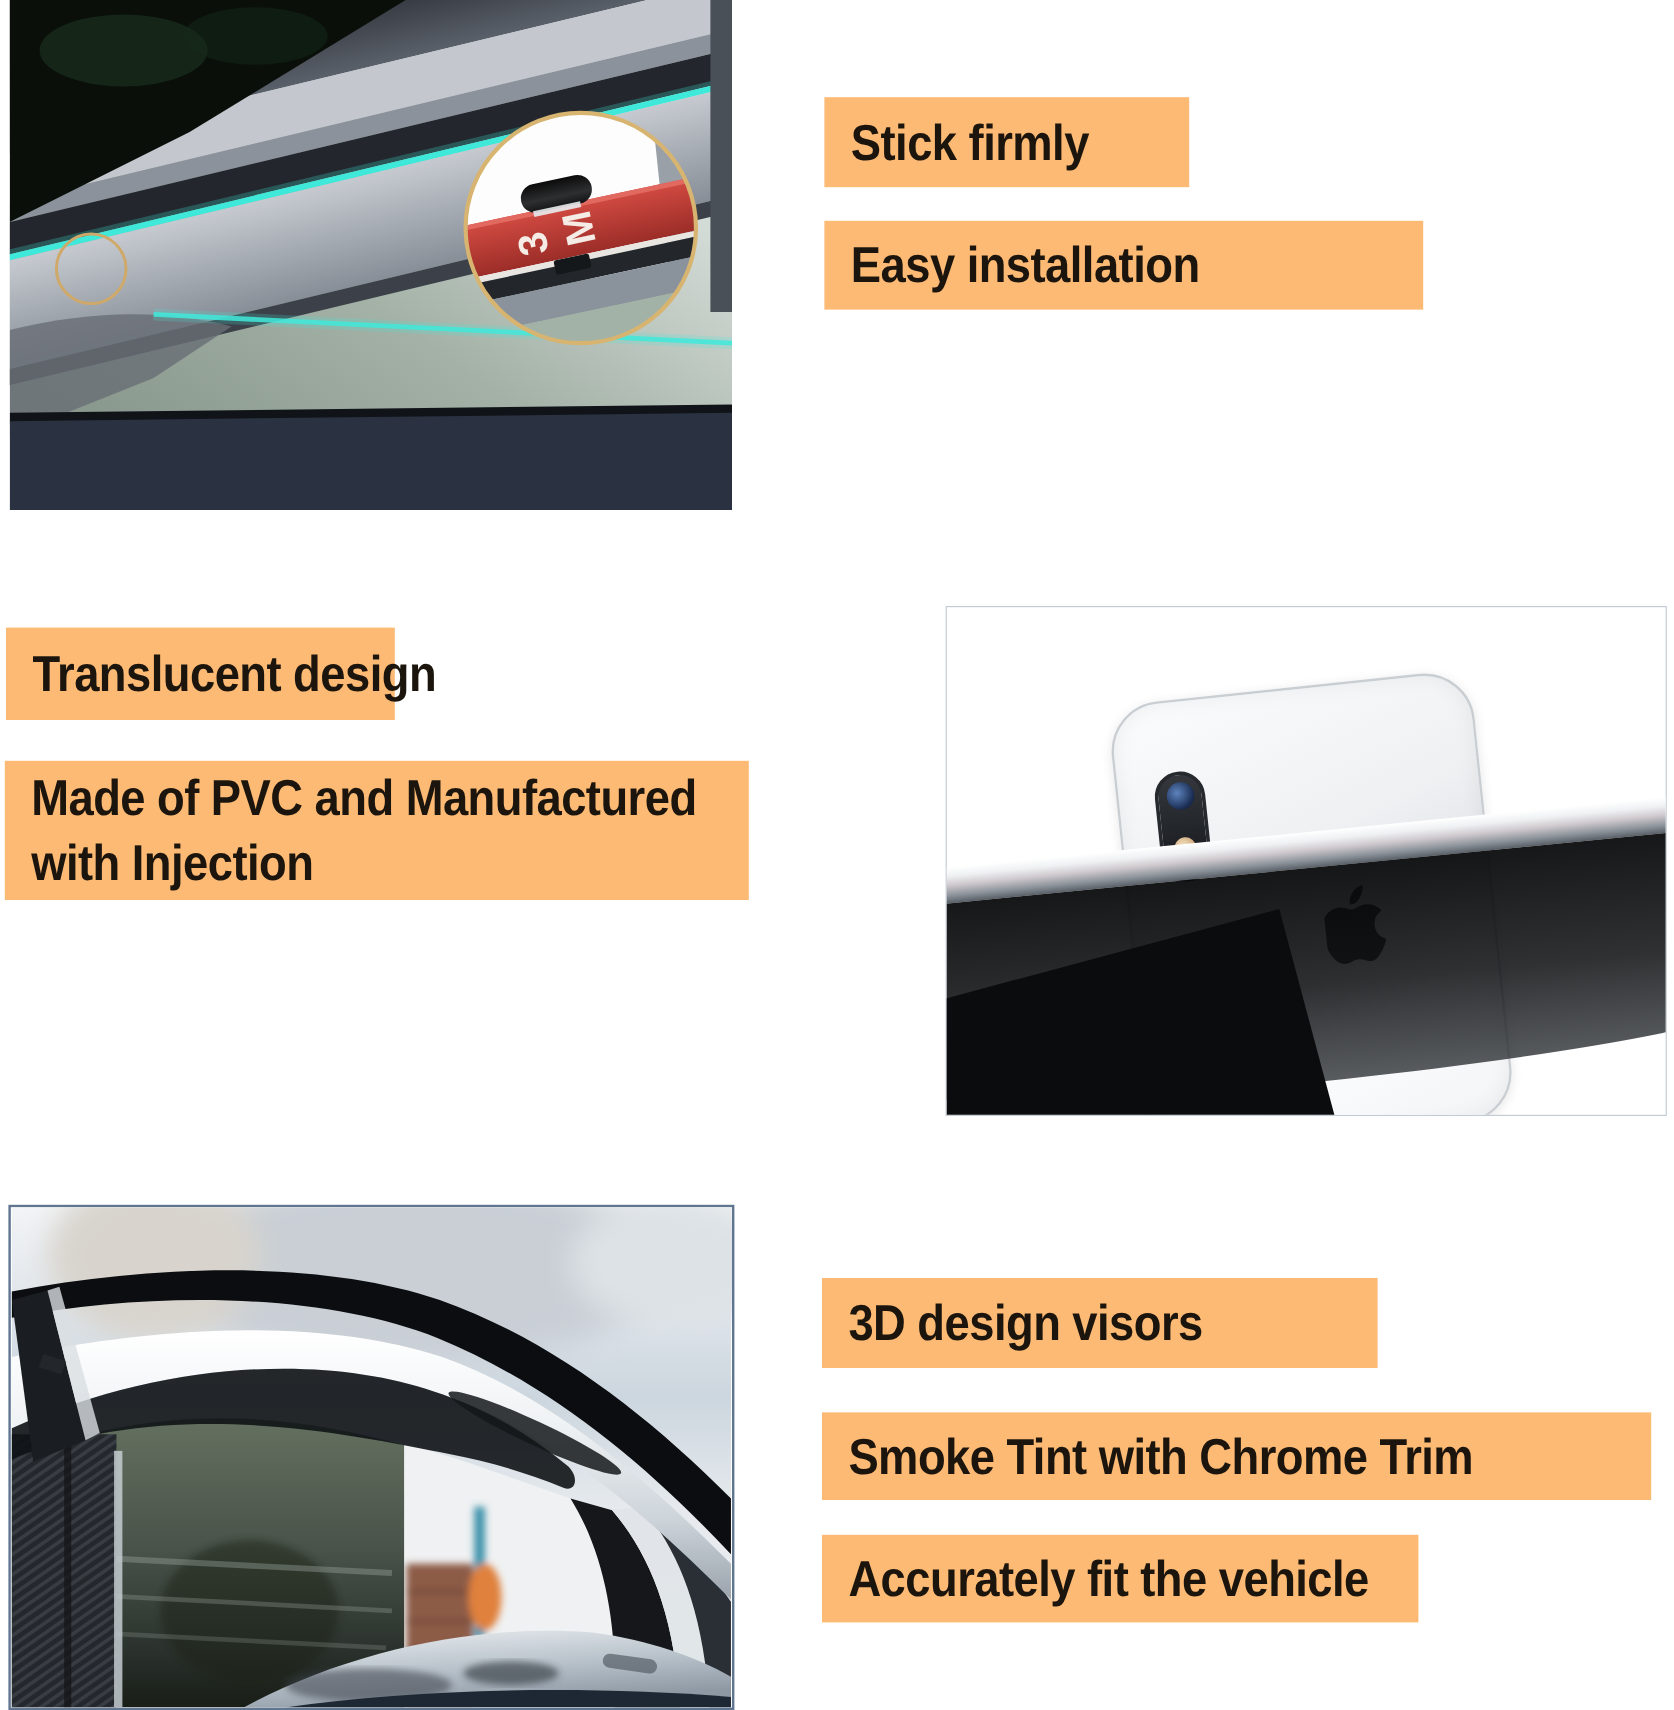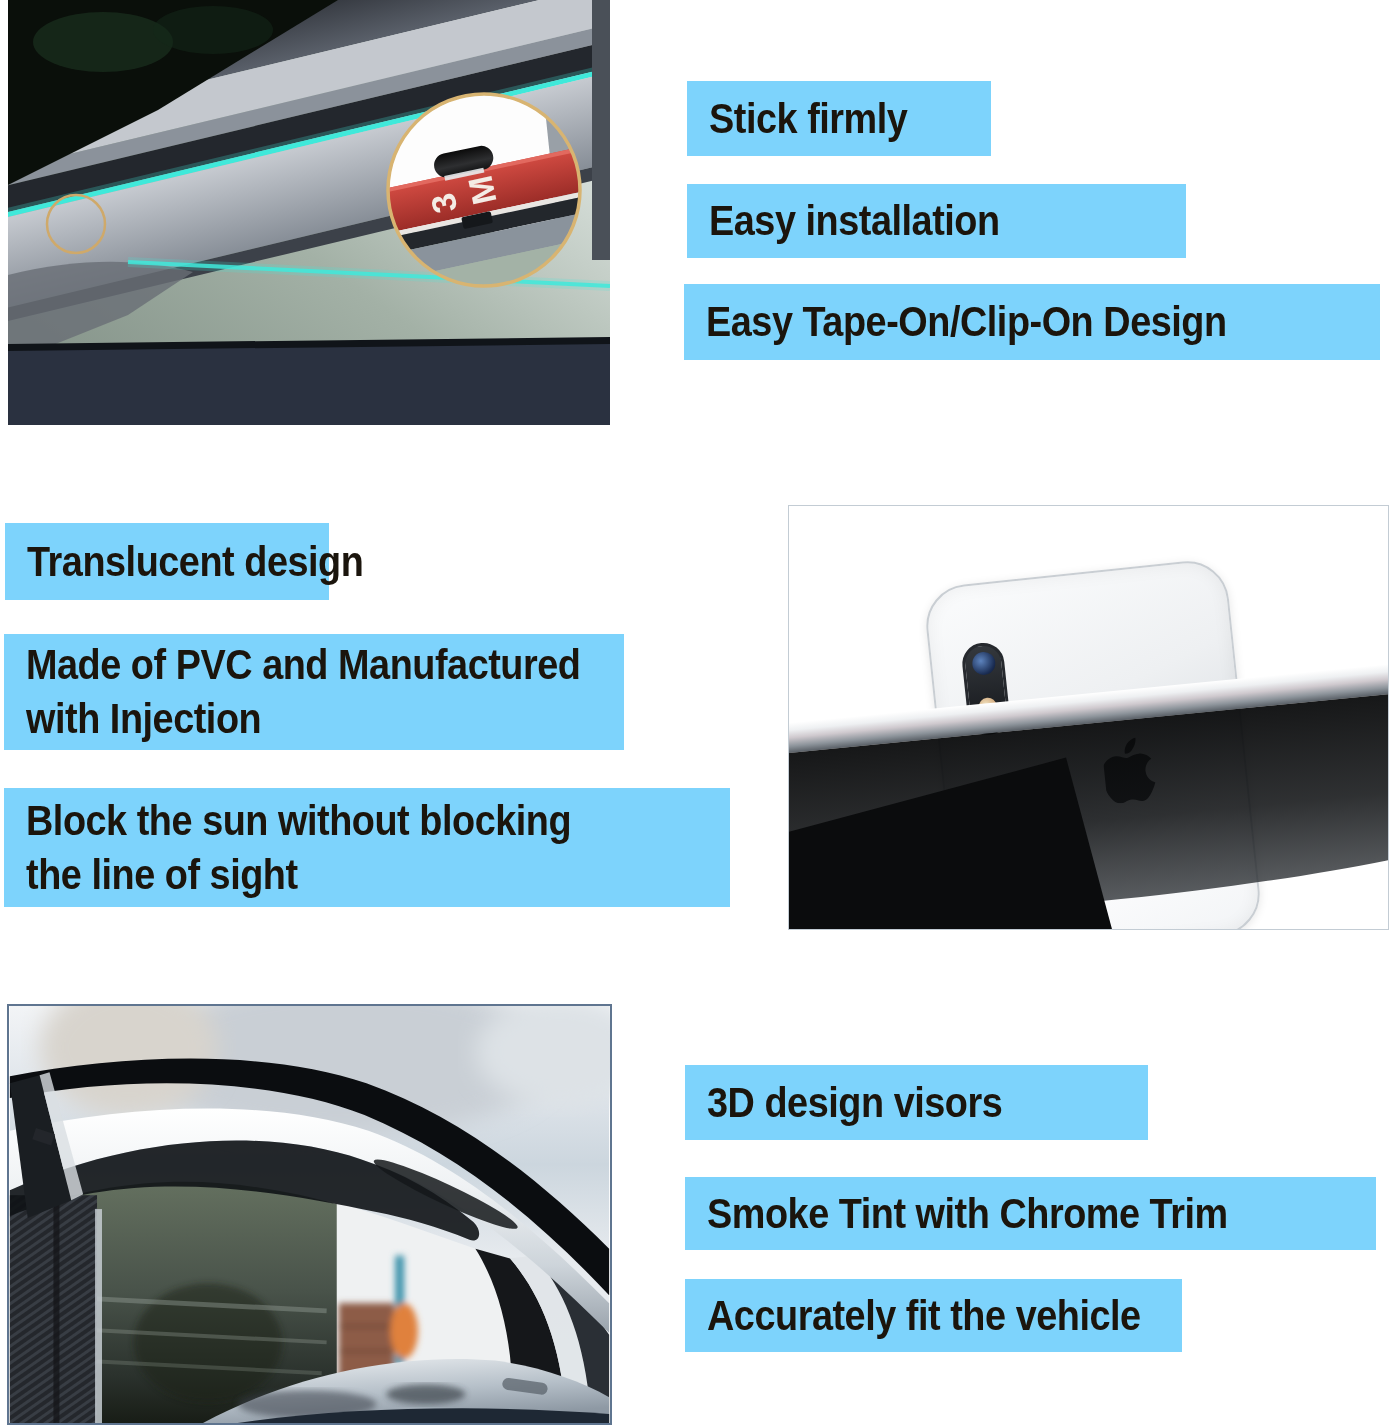--- a/index.html
+++ b/index.html
@@ -2,21 +2,21 @@
 <html><head>
 <meta charset="utf-8">
 <style>
   html,body{margin:0;padding:0;background:#ffffff;}
   .page{position:relative;width:1395px;height:1425px;background:#ffffff;overflow:hidden;
         font-family:"Liberation Sans",sans-serif;}
   .photo{position:absolute;overflow:hidden;}
   .photo svg{display:block;}
 
   
-  .fbox{position:absolute;background:#7dd3fc;display:flex;flex-direction:column;
+  .fbox{position:absolute;background:#fdba74;display:flex;flex-direction:column;
         justify-content:center;padding:0 14px 0 22px;box-sizing:border-box;}
   .ftext{font-weight:700;font-size:42px;line-height:54px;color:#1B150D;white-space:nowrap;
          transform:scaleX(0.9);transform-origin:left center;letter-spacing:-0.5px;}
 
   
   .p2{left:788px;top:505px;width:601px;height:425px;border:1px solid #c3ccd4;
       box-sizing:border-box;background:#ffffff;}
   .p2-phone{position:absolute;left:152px;top:66px;width:300px;height:372px;border-radius:42px;
       transform:rotate(-6deg);transform-origin:center;
       background:linear-gradient(160deg,#fbfcfd 0%,#eef0f2 38%,#e4e7ea 52%,#fdfdfe 72%,#f2f4f6 100%);
@@ -128,34 +128,27 @@
       </g>
     </svg>
   </div>
 
   <div class="fbox" style="left:687px;top:81px;width:304px;height:75px">
     <span class="ftext">Stick firmly</span>
   </div>
   <div class="fbox" style="left:687px;top:184px;width:499px;height:74px">
     <span class="ftext">Easy installation</span>
   </div>
-  <div class="fbox" style="left:684px;top:284px;width:696px;height:76px">
-    <span class="ftext">Easy Tape-On/Clip-On Design</span>
-  </div>
 
   <div class="fbox" style="left:5px;top:523px;width:324px;height:77px">
     <span class="ftext">Translucent design</span>
   </div>
   <div class="fbox" style="left:4px;top:634px;width:620px;height:116px">
     <span class="ftext">Made of PVC and Manufactured</span>
     <span class="ftext">with Injection</span>
-  </div>
-  <div class="fbox" style="left:4px;top:788px;width:726px;height:119px">
-    <span class="ftext">Block the sun without blocking</span>
-    <span class="ftext">the line of sight</span>
   </div>
 
   <div class="photo p2">
     <div class="p2-phone">
       <div class="p2-cam">
         <div class="p2-lens"></div>
         <div class="p2-flash"></div>
       </div>
       <svg class="p2-logo" viewBox="0 0 56 70">
         <path fill="#0d0d0e" d="M33,12c2.8-3.4,4.7-8,4.2-12c-3.6,0.6-7.6,2.9-9.9,6c-2.1,2.8-3.9,7-3.2,10.6C28,16.8,30.8,15.4,33,12z

